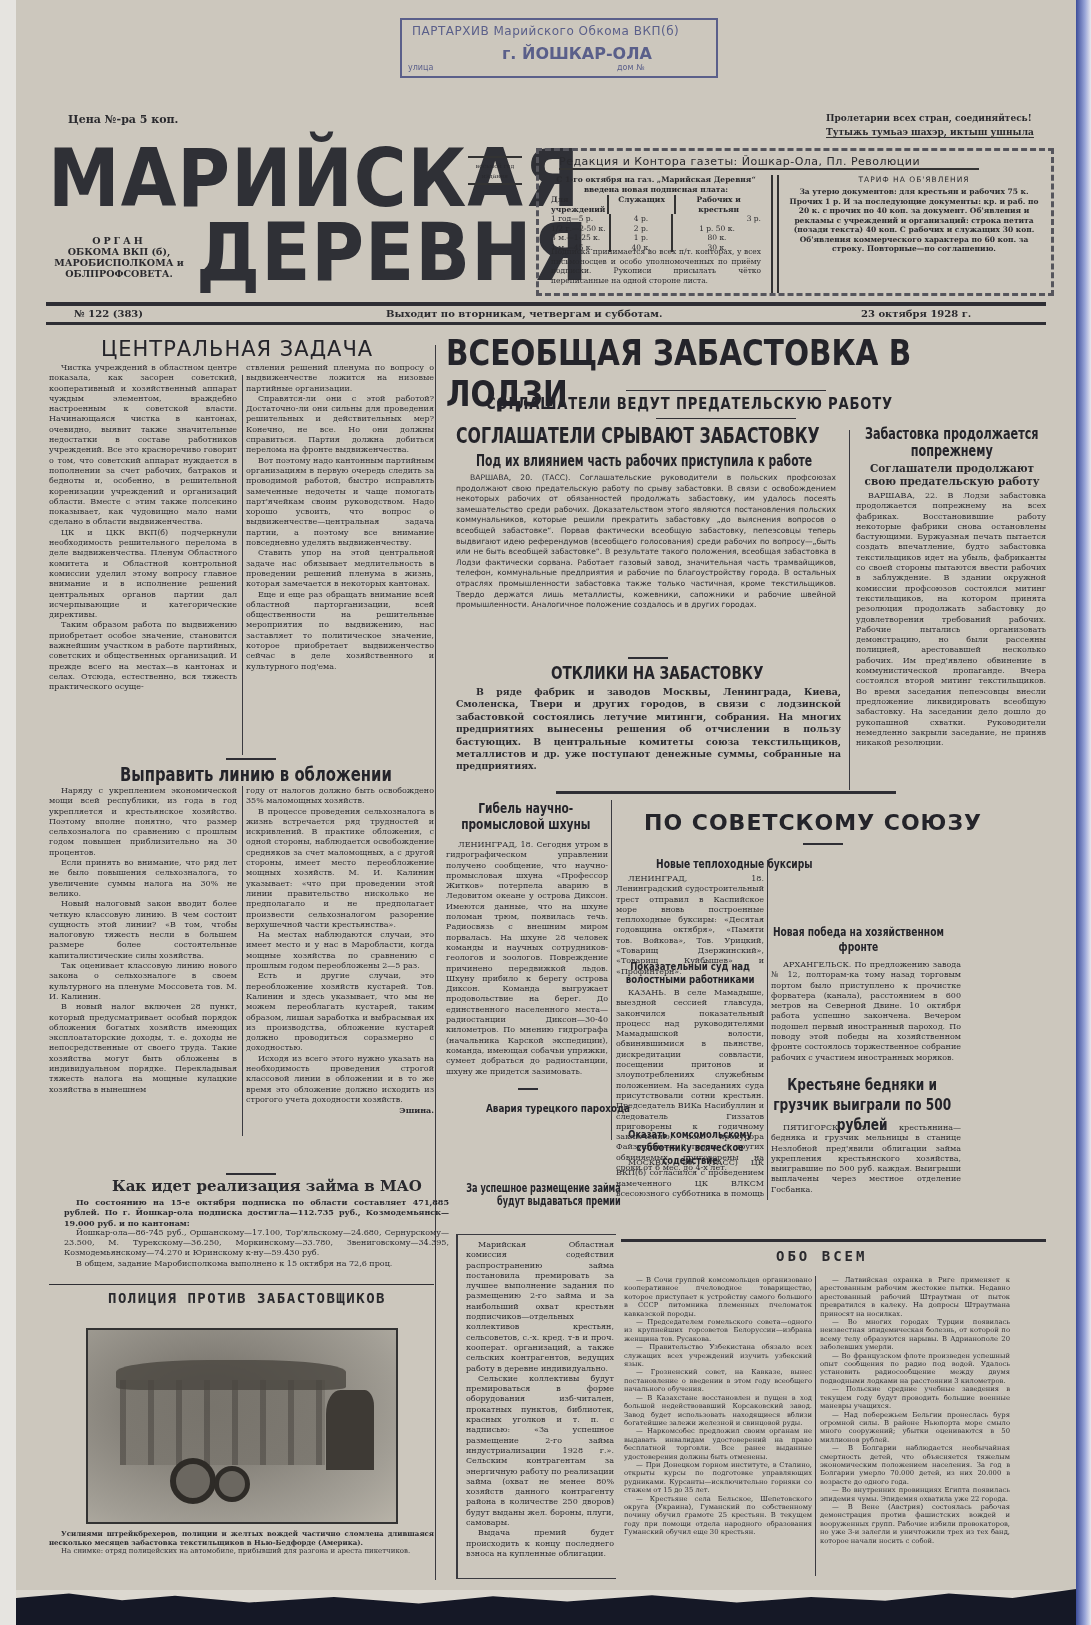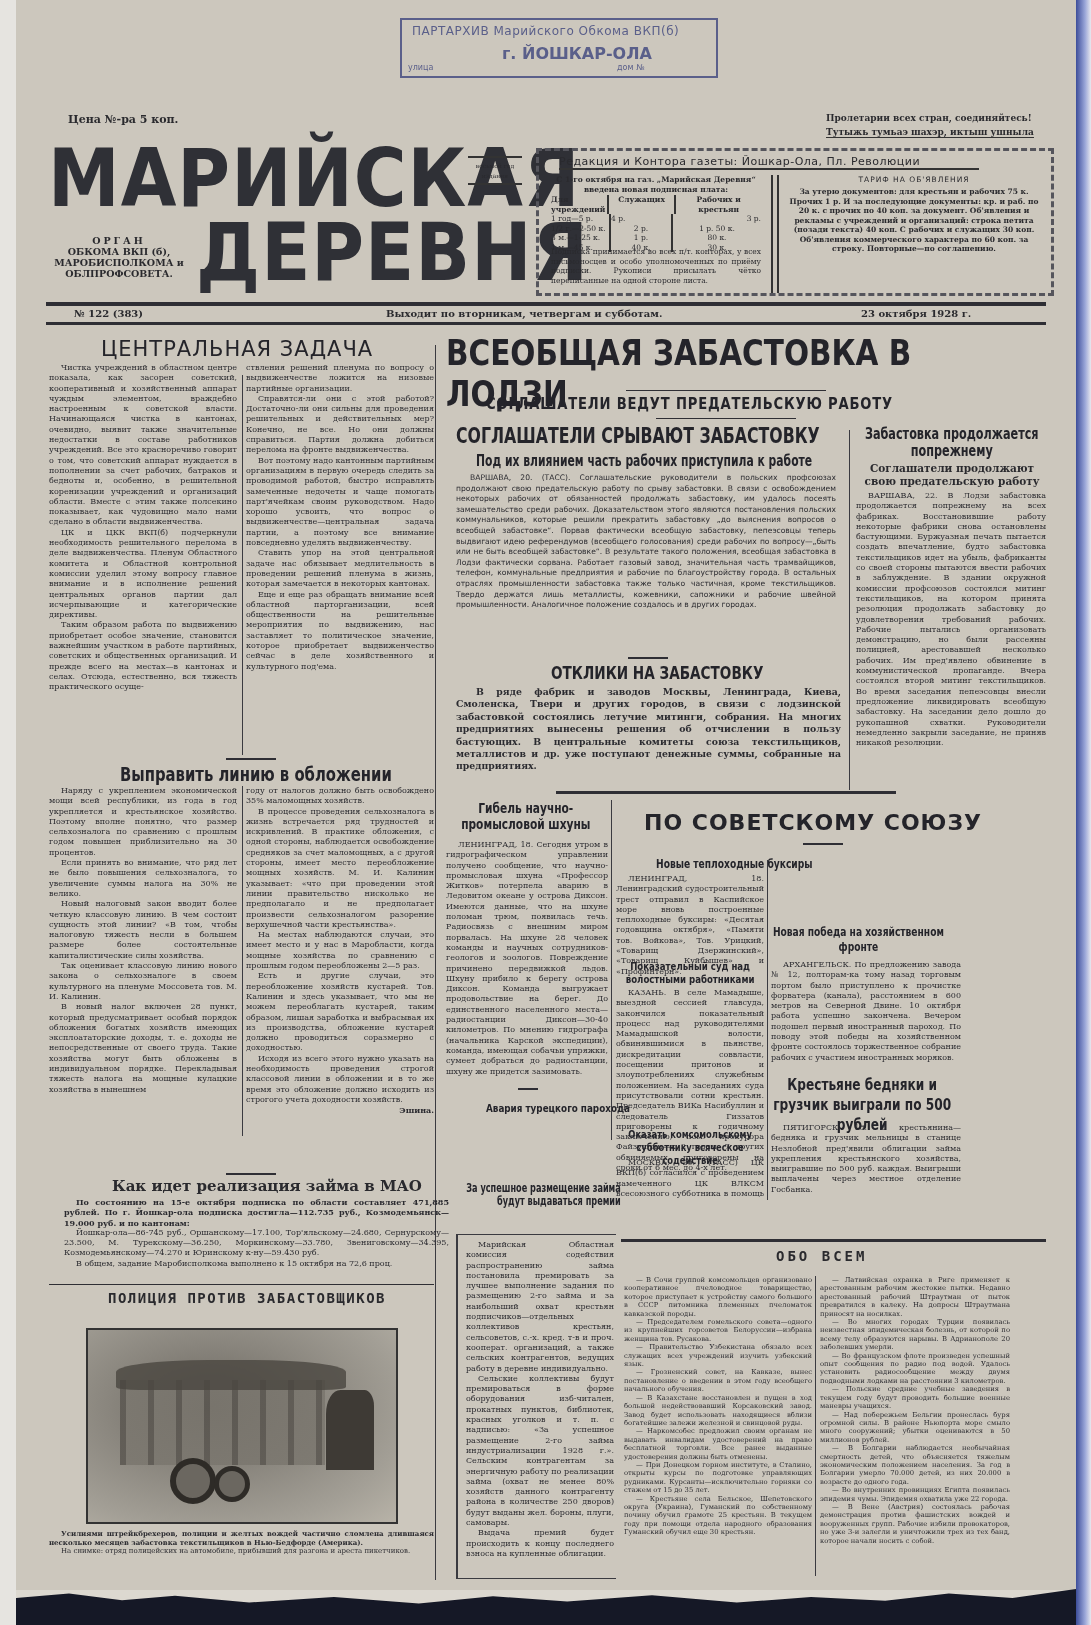--- a/index.html
+++ b/index.html
@@ -68,21 +68,21 @@
     <div class="abs" style="left:20px; top:4px; font-size:11px; font-family:'DejaVu Sans',sans-serif; letter-spacing:0.5px; border-bottom:2px solid #333; width:420px;">Редакция и Контора газеты: Йошкар-Ола, Пл. Революции</div>
     <div class="abs table-sub" style="left:12px; top:24px; width:210px; text-align:center; font-weight:bold;">С 1-го октября на газ. „Марийская Деревня“ введена новая подписная плата:</div>
     <div class="abs table-sub" style="left:12px; top:44px; width:210px;">
       <div style="display:flex; font-weight:bold;">
         <div style="width:60px; border-right:2px solid #333;">Для учреждений</div>
         <div style="width:70px; text-align:center; border-right:2px solid #333;">Служащих</div>
         <div style="width:88px; text-align:center;">Рабочих и крестьян</div>
       </div>
       <div style="display:flex;">
           <div style="width:60px; border-right:2px solid #333;">1 год—5 р.</div>
-          <div style="width:62px; text-align:left; border-right:2px solid #333;">4 р.</div>
+          <div style="width:62px; text-align:center; border-right:2px solid #333;">4 р.</div>
           <div style="width:88px; text-align:right;padding-left:30px;">3 р.</div>
         </div>
       <div style="display:flex;">
           <div style="width:60px; border-right:2px solid #333;">1/2 г.—2-50 к.</div>
           <div style="width:62px; text-align:center; border-right:2px solid #333;">2 р.</div>
           <div style="width:88px; text-align:center;">1 р. 50 к.</div>
         </div>
       <div style="display:flex;">
           <div style="width:60px; border-right:2px solid #333;">3 м.—1-25 к.</div>
           <div style="width:62px; text-align:center; border-right:2px solid #333;">1 р.</div>

